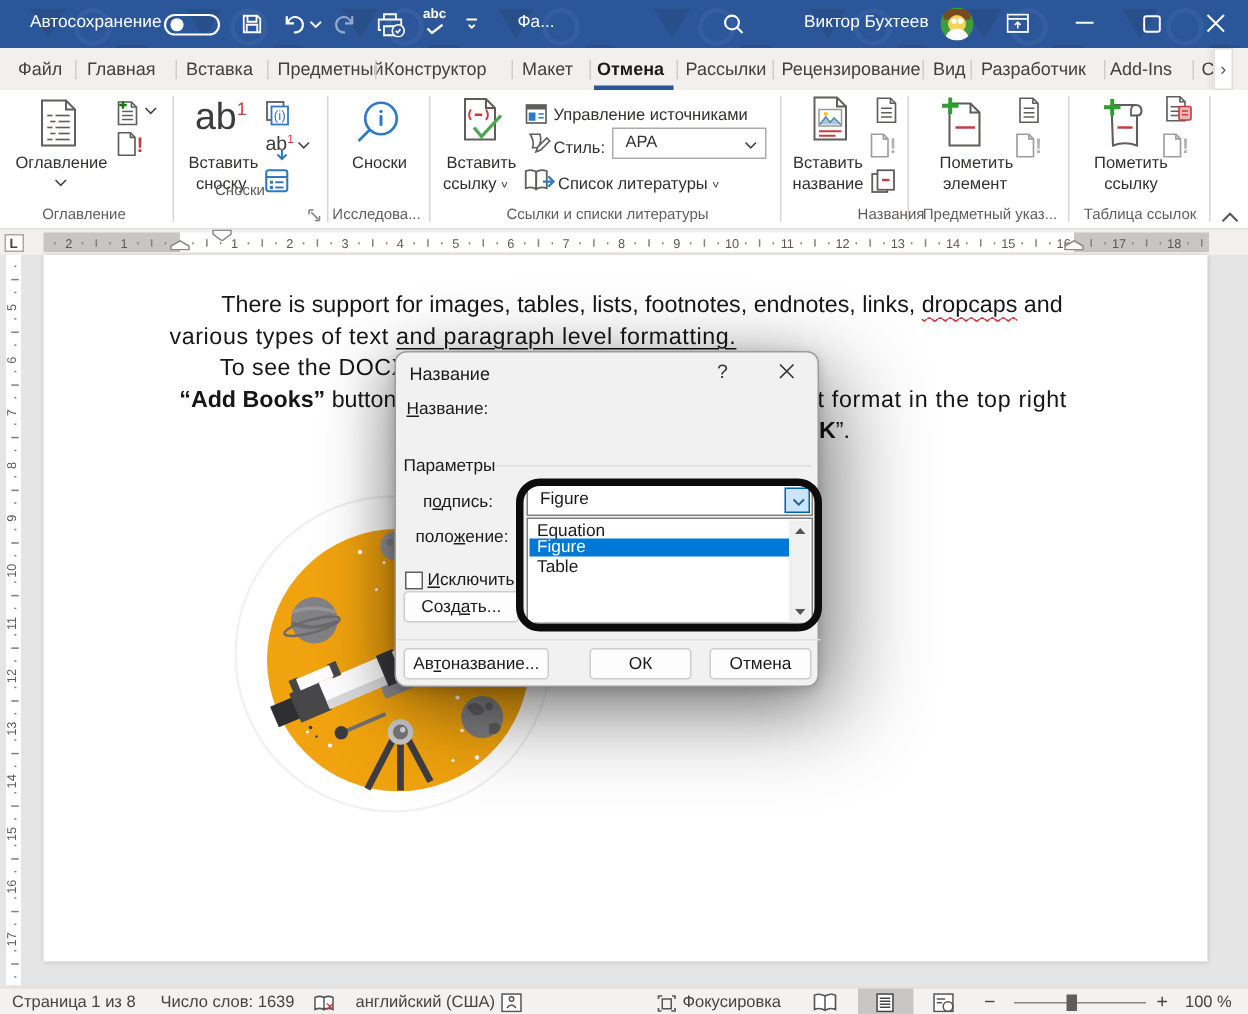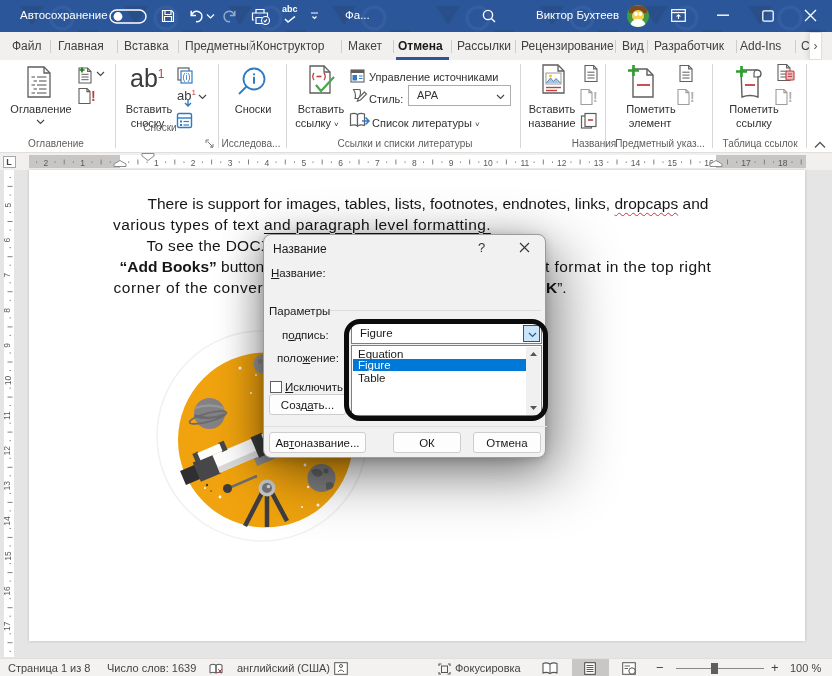--- a/index.html
+++ b/index.html
@@ -523,21 +523,20 @@
         <text x="6.5" y="491.3" transform="rotate(-90 6.5 491.3)" font-size="8.5" fill="#595959" text-anchor="middle" font-family="Liberation Sans, sans-serif">18</text>
         <rect x="5.5" y="498.4" width="1.4" height="1" fill="#808080"></rect>
         <rect x="3.5" y="507.4" width="5" height="1" fill="#808080"></rect>
       </svg>
     </div>
     <div class="dl" style="left:113px;top:45.6px;letter-spacing:0.4px">various types of text <span class="ul">and paragraph level formatting.</span></div>
     <div class="dl" style="left:147.5px;top:24.5px">There is support for images, tables, lists, footnotes, endnotes, links, <span class="sq">dropcaps</span> and</div>
     <div class="dl" style="left:146.5px;top:66.7px;letter-spacing:0.3px">To see the DOCX conversion in action, si</div>
     <div class="dl" style="left:119.5px;top:87.8px"><b>“Add Books”</b> button, and then conv</div>
     <div class="dl" style="left:545px;top:87.8px;letter-spacing:0.45px">t format in the top right</div>
-    <div class="dl" style="left:113.5px;top:108.9px;letter-spacing:0.6px">corner of the conver</div>
     <div class="dl" style="left:546px;top:108.9px"><b>K</b>”.</div>
     <svg id="illus" style="position:absolute;left:150px;top:155px" width="235" height="235" viewBox="0 0 235 235">
 <circle cx="112" cy="111" r="105" fill="none" stroke="#f1f1f0" stroke-width="1.6"></circle>
 <circle cx="115.5" cy="115" r="87.5" fill="#f0a30e"></circle>
 <g fill="#fff">
  <circle cx="90" cy="43" r="1.5"></circle>
         <circle cx="106" cy="50" r="1"></circle>
         <circle cx="121" cy="63" r="1.3"></circle>
  <circle cx="101" cy="68" r="1"></circle>
         <circle cx="128" cy="80" r="1.6"></circle>

